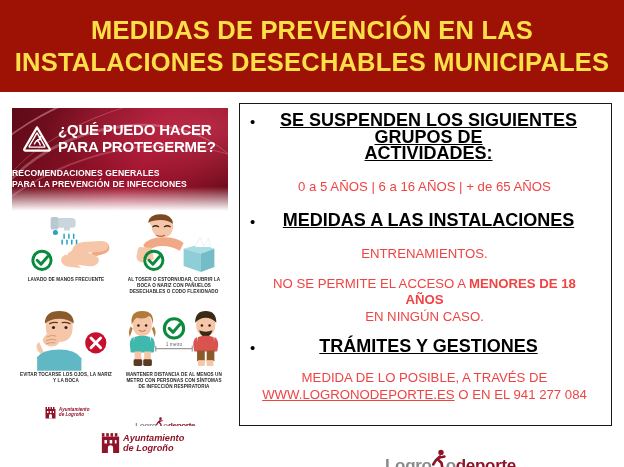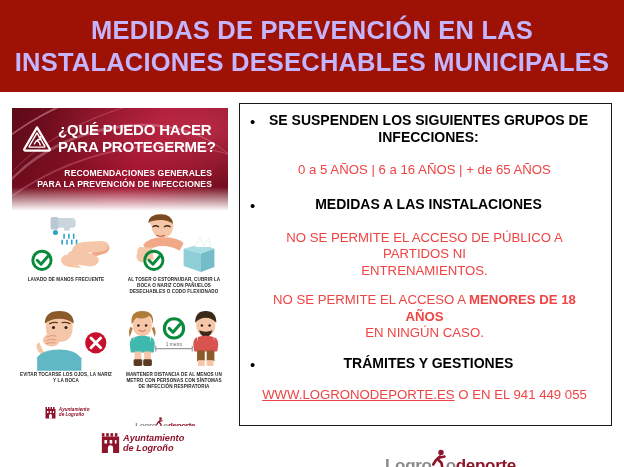--- a/index.html
+++ b/index.html
@@ -21,21 +21,21 @@
     left: 0; top: 0;
     width: 624px;
     height: 92px;
     background: #9e1206;
     display: flex;
     flex-direction: column;
     align-items: center;
     justify-content: center;
   }
   .header-line {
-    color: #c4b5fd;
+    color: #fde047;
     font-weight: bold;
     font-size: 25.5px;
     letter-spacing: 0.2px;
     line-height: 32px;
     text-align: center;
     white-space: nowrap;
   }
 
   
   .poster {
@@ -87,21 +87,21 @@
     color: #ffffff;
     font-weight: bold;
     font-size: 15px;
     line-height: 16.5px;
     letter-spacing: -0.2px;
   }
   .poster-subtitle {
     position: absolute;
     left: 0; top: 60px;
     width: 200px;
-    text-align: right;
+    text-align: left;
     color: #ffffff;
     font-weight: bold;
     font-size: 8.6px;
     line-height: 11px;
     letter-spacing: 0.1px;
   }
 
   .panels {
     position: absolute;
     left: 0; top: 100px;
@@ -190,23 +190,24 @@
     font-size: 15px;
     line-height: 18px;
     color: #000;
     text-align: left;
     padding-top: 1px;
   }
   .bullet-head {
     flex: 1;
     text-align: center;
     font-weight: bold;
-    font-size: 14px;
+    font-size: 18px;
     line-height: 16.5px;
     color: #000;
+    text-decoration: underline;
     padding-right: 8px;
   }
   .para {
     text-align: center;
     font-size: 13.2px;
     line-height: 16.5px;
     color: #ef4444;
     padding: 0 4px;
   }
   .para b { font-weight: bold; }
@@ -423,54 +424,54 @@
     </div>
   </div>
 </div>
 
 <div class="notice">
 
   <div class="bullet-row">
     <div class="bullet">•</div>
     <div class="bullet-head">
       <div>SE SUSPENDEN LOS SIGUIENTES GRUPOS DE</div>
-      <div>INFECCIONES:</div>
+      <div>ACTIVIDADES:</div>
     </div>
   </div>
 
   <div class="sp-17"></div>
   <div class="para">0 a 5 AÑOS | 6 a 16 AÑOS | + de 65 AÑOS</div>
 
   <div class="sp-17"></div>
   <div class="bullet-row">
     <div class="bullet">•</div>
     <div class="bullet-head">MEDIDAS A LAS INSTALACIONES</div>
   </div>
 
   <div class="sp-15"></div>
   <div class="para">
-    <div>NO SE PERMITE EL ACCESO DE PÚBLICO A PARTIDOS NI</div>
     <div>ENTRENAMIENTOS.</div>
   </div>
 
   <div class="sp-13"></div>
   <div class="para">
     <div><span>NO SE PERMITE EL ACCESO A </span><b>MENORES DE 18 AÑOS</b></div>
     <div>EN NINGÚN CASO.</div>
   </div>
 
   <div class="sp-13"></div>
   <div class="bullet-row">
     <div class="bullet">•</div>
     <div class="bullet-head">TRÁMITES Y GESTIONES</div>
   </div>
 
   <div class="sp-13"></div>
   <div class="para">
-    <div><u>WWW.LOGRONODEPORTE.ES</u><span> O EN EL 941 449 055</span></div>
+    <div>MEDIDA DE LO POSIBLE, A TRAVÉS DE</div>
+    <div><u>WWW.LOGRONODEPORTE.ES</u><span> O EN EL 941 277 084</span></div>
   </div>
 </div>
 
 <div class="footer-ayto">
   <div class="ayto">
     <svg class="ayto-crest" width="19" height="21" viewBox="0 0 22 24">
       <rect x="1" y="4" width="20" height="19" fill="#8f1329"></rect>
       <g fill="#8f1329">
         <rect x="1" y="0" width="3" height="4"></rect>
           <rect x="6" y="0" width="3" height="4"></rect>

